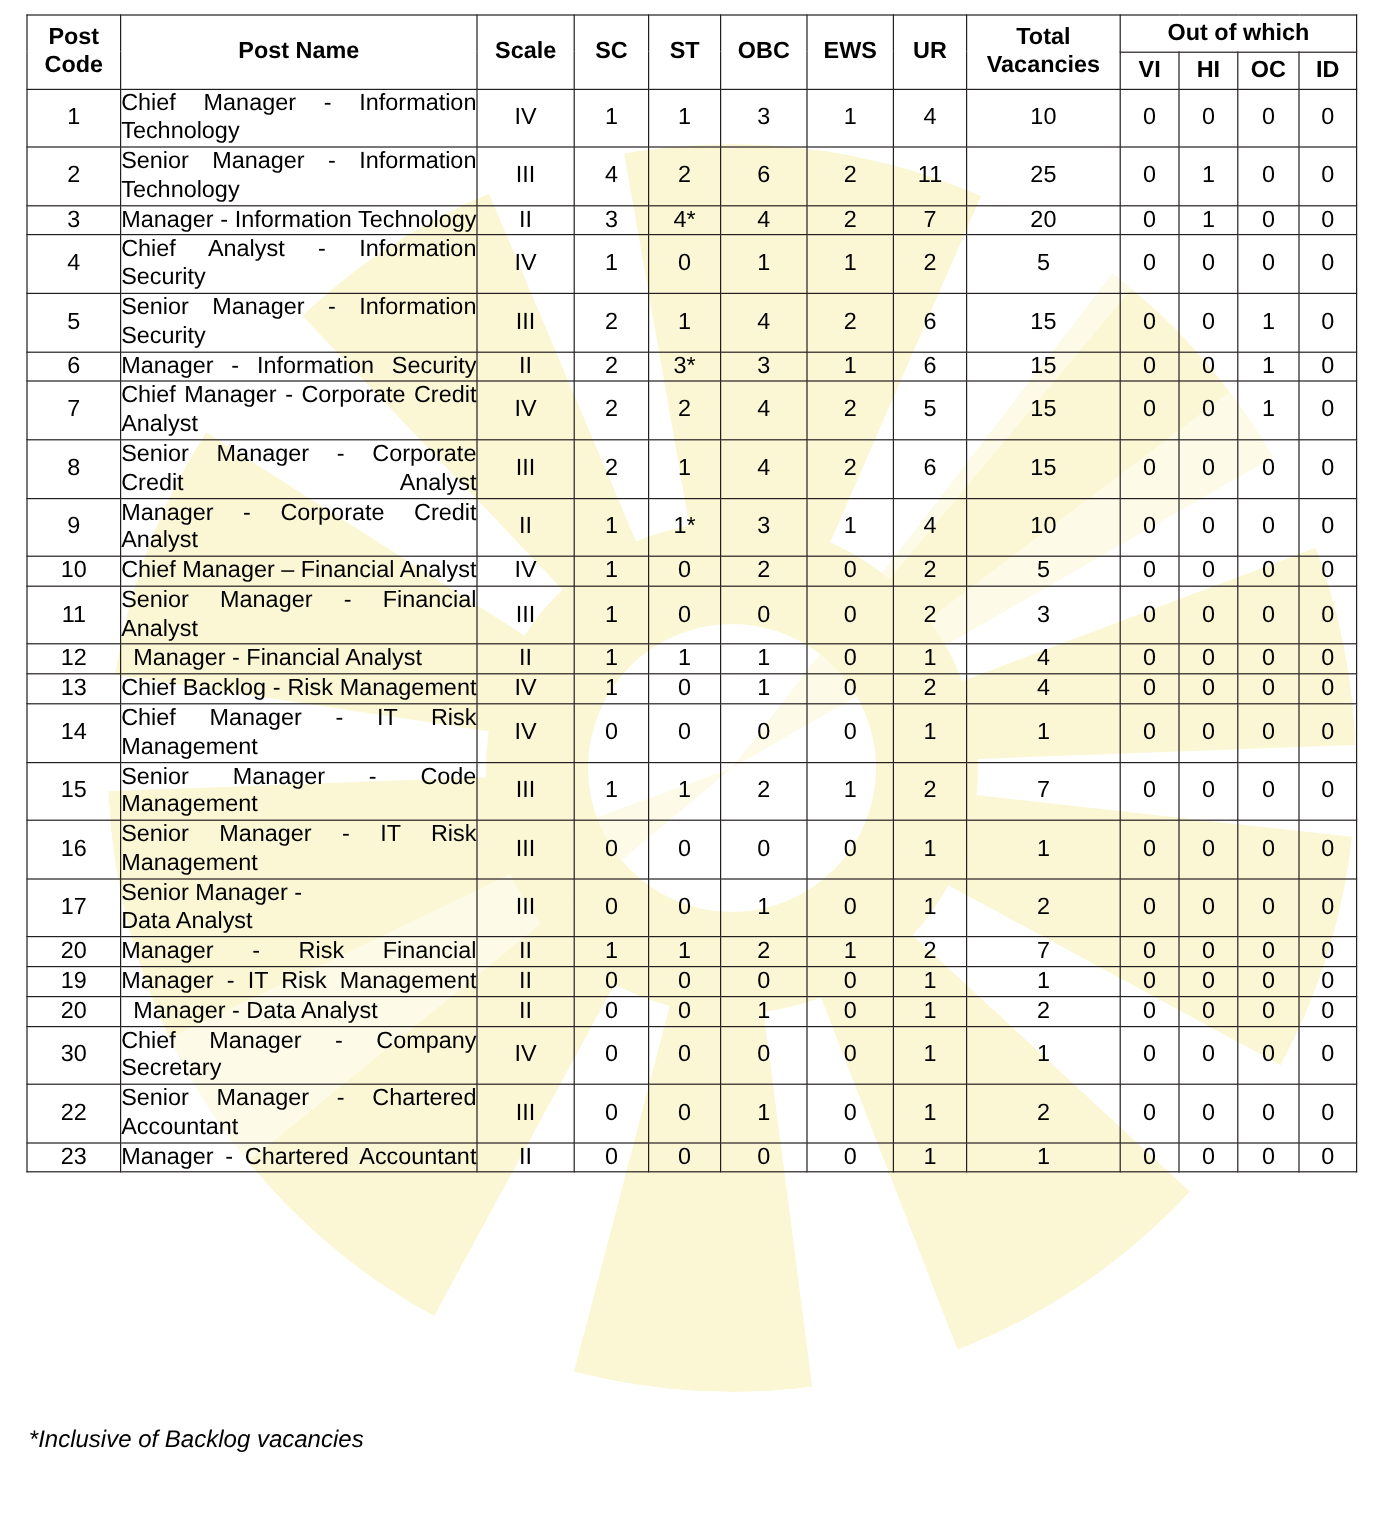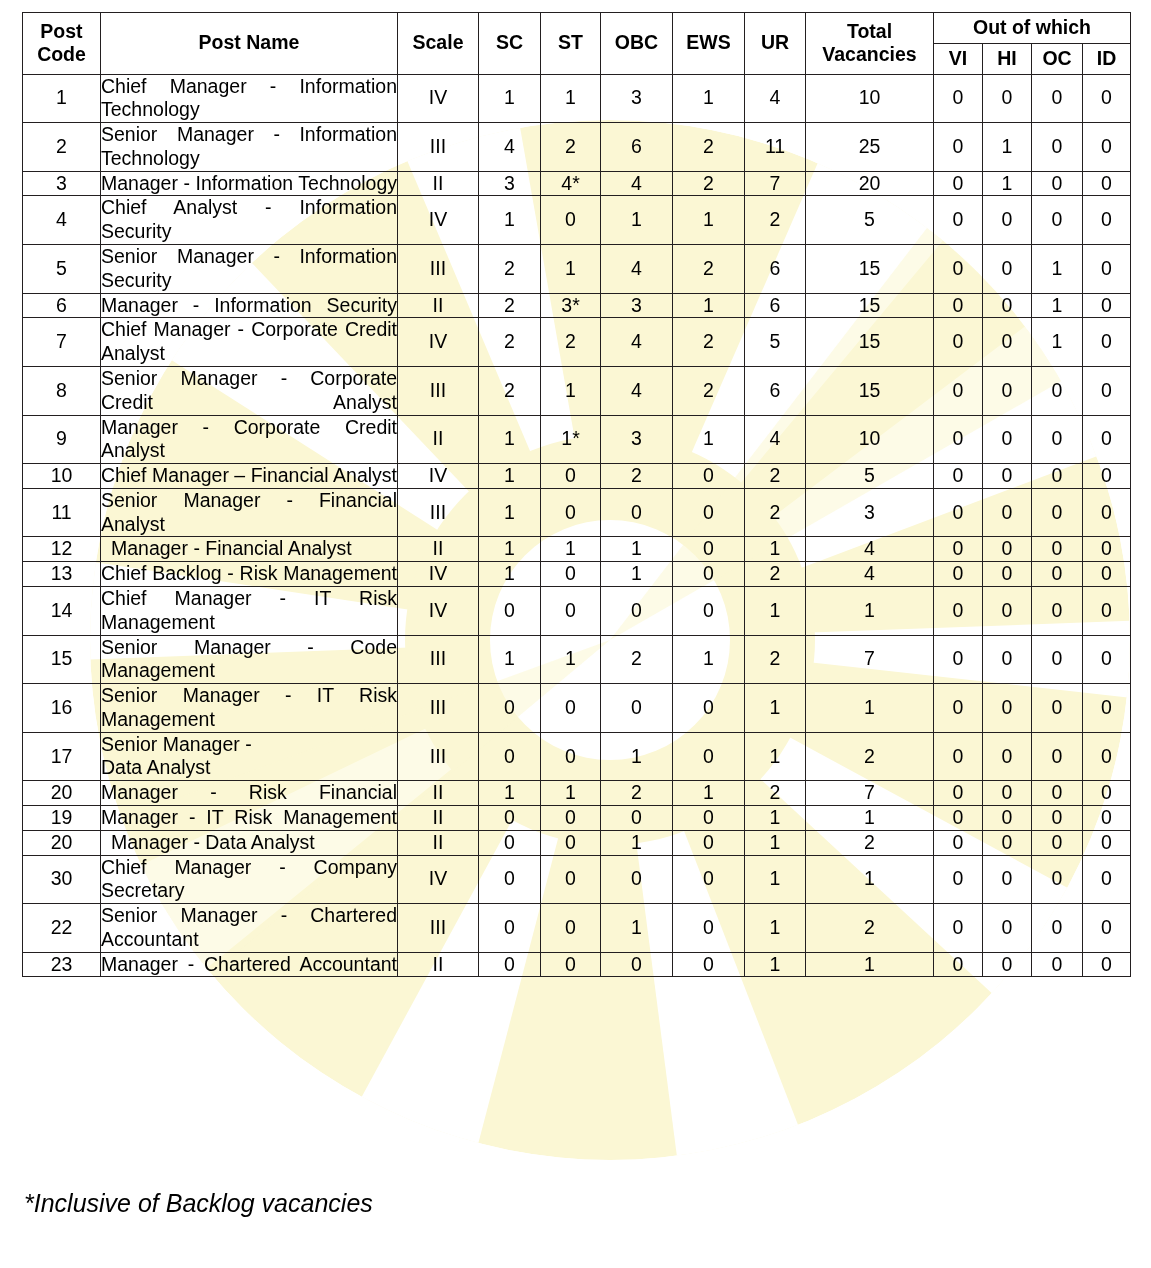--- a/index.html
+++ b/index.html
@@ -89,21 +89,21 @@
     text-align: center;
     padding: 4px 1px;
   }
 
   
   #footnote {
     position: absolute;
     left: 24px;
     top: 1189px;
     font-style: italic;
-    font-size: 25px;
+    font-size: 20px;
     z-index: 2;
     white-space: nowrap;
   }
 </style>
 </head>
 <body>
 
 <svg id="watermark" viewBox="0 0 1151 1268" xmlns="http://www.w3.org/2000/svg" aria-hidden="true">
   <defs>
     <clipPath id="wmClip">

